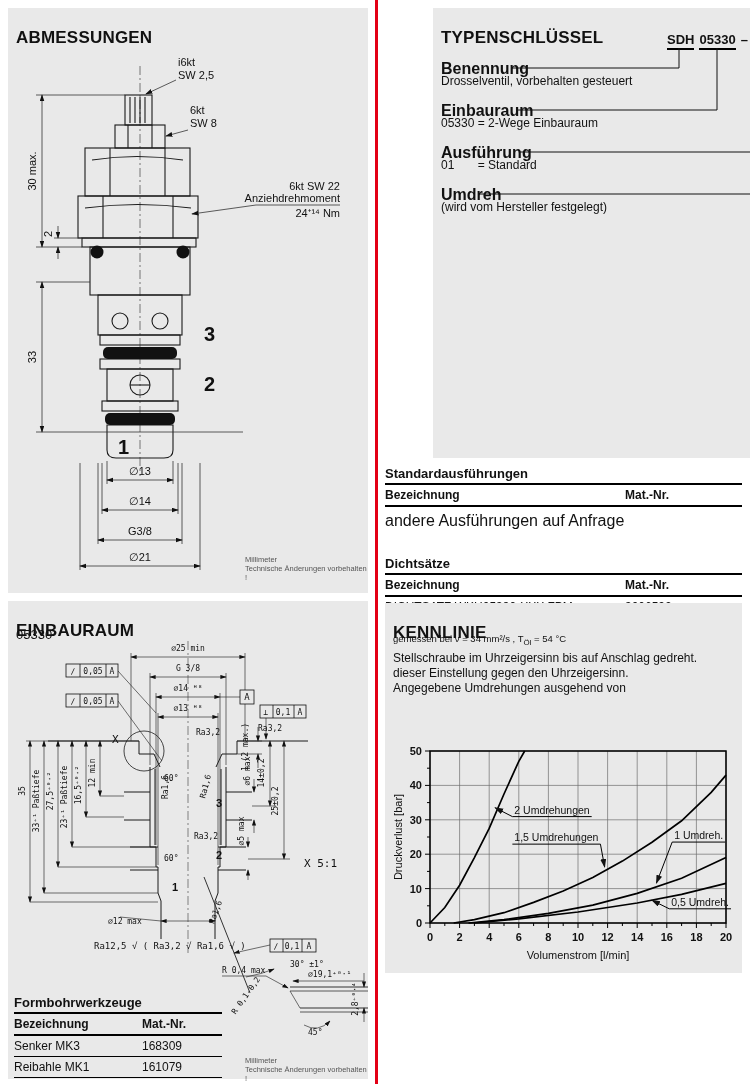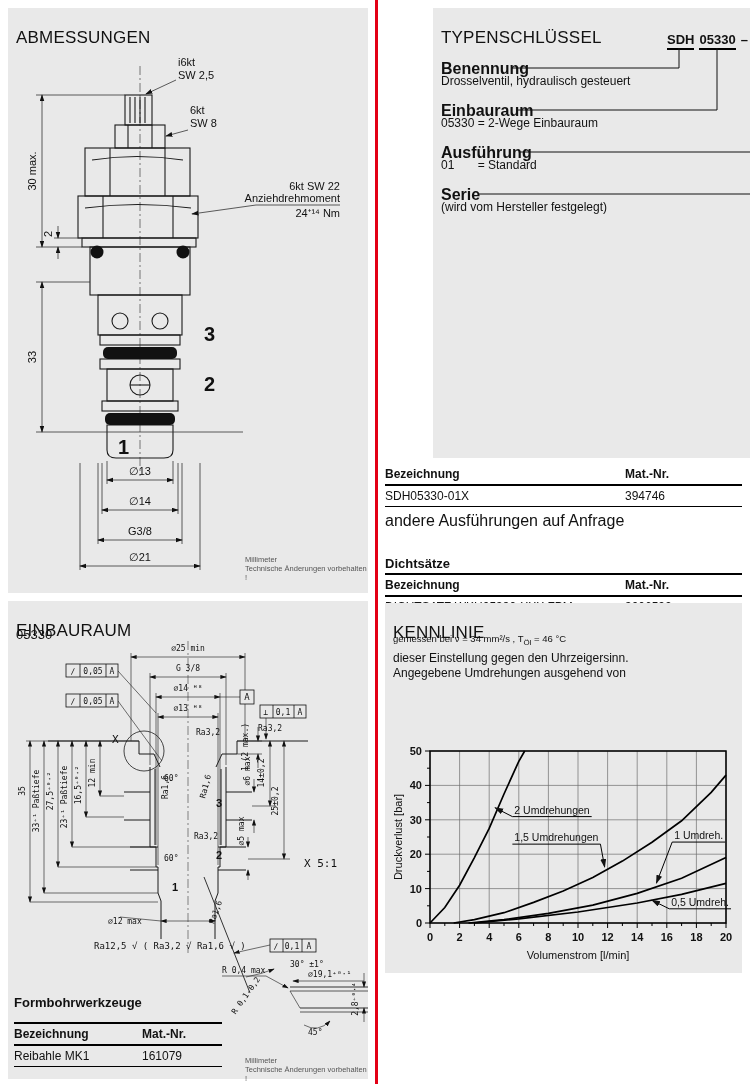--- a/index.html
+++ b/index.html
@@ -1,38 +1,38 @@
 <!DOCTYPE html>
 <html><head>
 <meta charset="utf-8">
 <style>
   html,body{margin:0;padding:0;background:#ffffff;}
   body{font-family:"Liberation Sans",sans-serif;color:#111;}
   .page{position:relative;width:750px;height:1084px;background:#fff;overflow:hidden;}
   .panel{position:absolute;background:#e9e9e9;}
   .red-divider{position:absolute;left:375px;top:0;width:3px;height:1084px;background:#e30016;}
-  .ptitle{position:absolute;left:8px;top:6px;font-size:17px;font-weight:normal;letter-spacing:.2px;color:#111;}
+  .ptitle{position:absolute;left:8px;top:6px;font-size:17px;font-weight:bold;letter-spacing:.2px;color:#111;}
   .abs{position:absolute;left:0;top:0;}
   .footnote{position:absolute;font-size:7.5px;line-height:9px;color:#555;}
   
   .code-row{position:absolute;top:24px;right:9px;display:flex;gap:5px;font-size:13px;font-weight:bold;}
   .code-part.u{border-bottom:2px solid #000;padding-bottom:1px;}
   .ts-label{position:absolute;font-size:16px;font-weight:bold;}
   .ts-desc{position:absolute;font-size:12px;white-space:pre;}
   
   .dtable{font-size:12px;}
   .dtable .t-title{font-weight:bold;font-size:13px;border-bottom:2px solid #000;padding:2px 0 2px 0;}
   .trow{display:grid;grid-template-columns:240px 1fr;padding:3px 0;}
   .trow.head{font-weight:bold;border-bottom:2px solid #000;}
   .trow.body1{border-bottom:1px solid #000;}
   .trow.body2{border-bottom:2px solid #000;}
   .t-note{padding-top:5px;font-size:16px;}
   
   .tools{position:absolute;left:6px;top:394px;width:208px;font-size:12px;}
-  .tools .t-title{font-weight:bold;font-size:13px;border-bottom:2px solid #000;padding-bottom:12px;}
+  .tools .t-title{font-weight:bold;font-size:13px;border-bottom:2px solid #000;padding-bottom:2px;}
   .tools .trow{grid-template-columns:128px 1fr;border-bottom:1.5px solid #000;padding:3px 0;}
   .tools .trow.head{font-weight:bold;border-bottom:2px solid #000;}
   
   .k-sub{position:absolute;left:8px;top:30px;font-size:9.5px;}
   .k-para{position:absolute;left:8px;top:48px;font-size:12px;line-height:15px;}
   svg text{fill:#111;}
   .cadtxt{font-family:"DejaVu Sans Mono",monospace;font-size:8px;}
   .cadtxt9{font-family:"DejaVu Sans Mono",monospace;font-size:9px;}
   .dimtxt{font-family:"Liberation Sans",sans-serif;font-size:11px;}
 </style>
@@ -163,37 +163,34 @@
     </div>
     <svg class="abs" width="357" height="450" viewBox="0 0 357 450">
       <g stroke="#111" stroke-width="1" fill="none">
         <path d="M78,60 H246 V40"></path>
         <path d="M84,102 H284 V40"></path>
         <path d="M86,144 H327 V40"></path>
         <path d="M46,186 H344 V40"></path>
       </g>
     </svg>
     <div class="ts-label" style="left:8px;top:52px;">Benennung</div>
-    <div class="ts-desc" style="left:8px;top:66px;">Drosselventil, hydraulisch gesteuert</div>
+    <div class="ts-desc" style="left:8px;top:66px;">Drosselventil, vorbehalten gesteuert</div>
     <div class="ts-label" style="left:8px;top:94px;">Einbauraum</div>
     <div class="ts-desc" style="left:8px;top:108px;">05330 = 2-Wege Einbauraum</div>
     <div class="ts-label" style="left:8px;top:136px;">Ausführung</div>
     <div class="ts-desc" style="left:8px;top:150px;">01       = Standard</div>
-    <div class="ts-label" style="left:8px;top:178px;">Serie</div>
+    <div class="ts-label" style="left:8px;top:178px;">Umdreh</div>
     <div class="ts-desc" style="left:8px;top:192px;">(wird vom Hersteller festgelegt)</div>
   </section>
 
   <div class="abs dtable" style="left:385px;top:464px;width:357px;">
+    <div class="t-title">Standardausführungen</div>
     <div class="trow head">
       <span>Bezeichnung</span>
       <span>Mat.-Nr.</span>
-    </div>
-    <div class="trow body1">
-      <span>SDH05330-01X</span>
-      <span>394746</span>
     </div>
     <div class="t-note">andere Ausführungen auf Anfrage</div>
     <div class="t-title" style="margin-top:24px;">Dichtsätze</div>
     <div class="trow head">
       <span>Bezeichnung</span>
       <span>Mat.-Nr.</span>
     </div>
     <div class="trow body2">
       <span>DICHTSATZ WKH05330-XXX FPM</span>
       <span>3006592</span>
@@ -398,34 +395,39 @@
         <text x="164" y="290">1</text>
       </g>
     </svg>
     <div class="tools">
       <div class="t-title">Formbohrwerkzeuge</div>
       <div class="trow head">
         <span>Bezeichnung</span>
         <span>Mat.-Nr.</span>
       </div>
       <div class="trow">
+        <span>Senker MK3</span>
+        <span>168309</span>
+      </div>
+      <div class="trow">
         <span>Reibahle MK1</span>
         <span>161079</span>
       </div>
     </div>
     <div class="footnote" style="left:237px;top:455px;">
       <div>Millimeter</div>
       <div>Technische Änderungen vorbehalten !</div>
     </div>
   </section>
 
   <section class="panel" style="left:385px;top:603px;width:357px;height:370px;">
     <h2 class="ptitle">KENNLINIE</h2>
-    <div class="k-sub"><span>gemessen bei ν = 34 mm²/s , T</span><sub>Öl</sub><span> = 46 °C</span></div>
+    <div class="k-sub"><span>gemessen bei ν = 34 mm²/s , T</span><sub>Öl</sub><span> = 54 °C</span></div>
     <div class="k-para">
+      <div>Stellschraube im Uhrzeigersinn bis auf Anschlag gedreht.</div>
       <div>dieser Einstellung gegen den Uhrzeigersinn.</div>
       <div>Angegebene Umdrehungen ausgehend von</div>
     </div>
     <svg id="kennlinie-chart" class="abs" style="left:5px;top:128px;" width="348" height="238" viewBox="0 0 348 238">
       <defs>
         <marker id="arrh" orient="auto" markerWidth="9" markerHeight="7" refX="8" refY="3">
           <path d="M0,0 L9,3 L0,6 Z" fill="#111"></path>
         </marker>
       </defs>
     <line x1="40" y1="20" x2="40" y2="192" stroke="#6e6e6e" stroke-width="0.7"></line>

